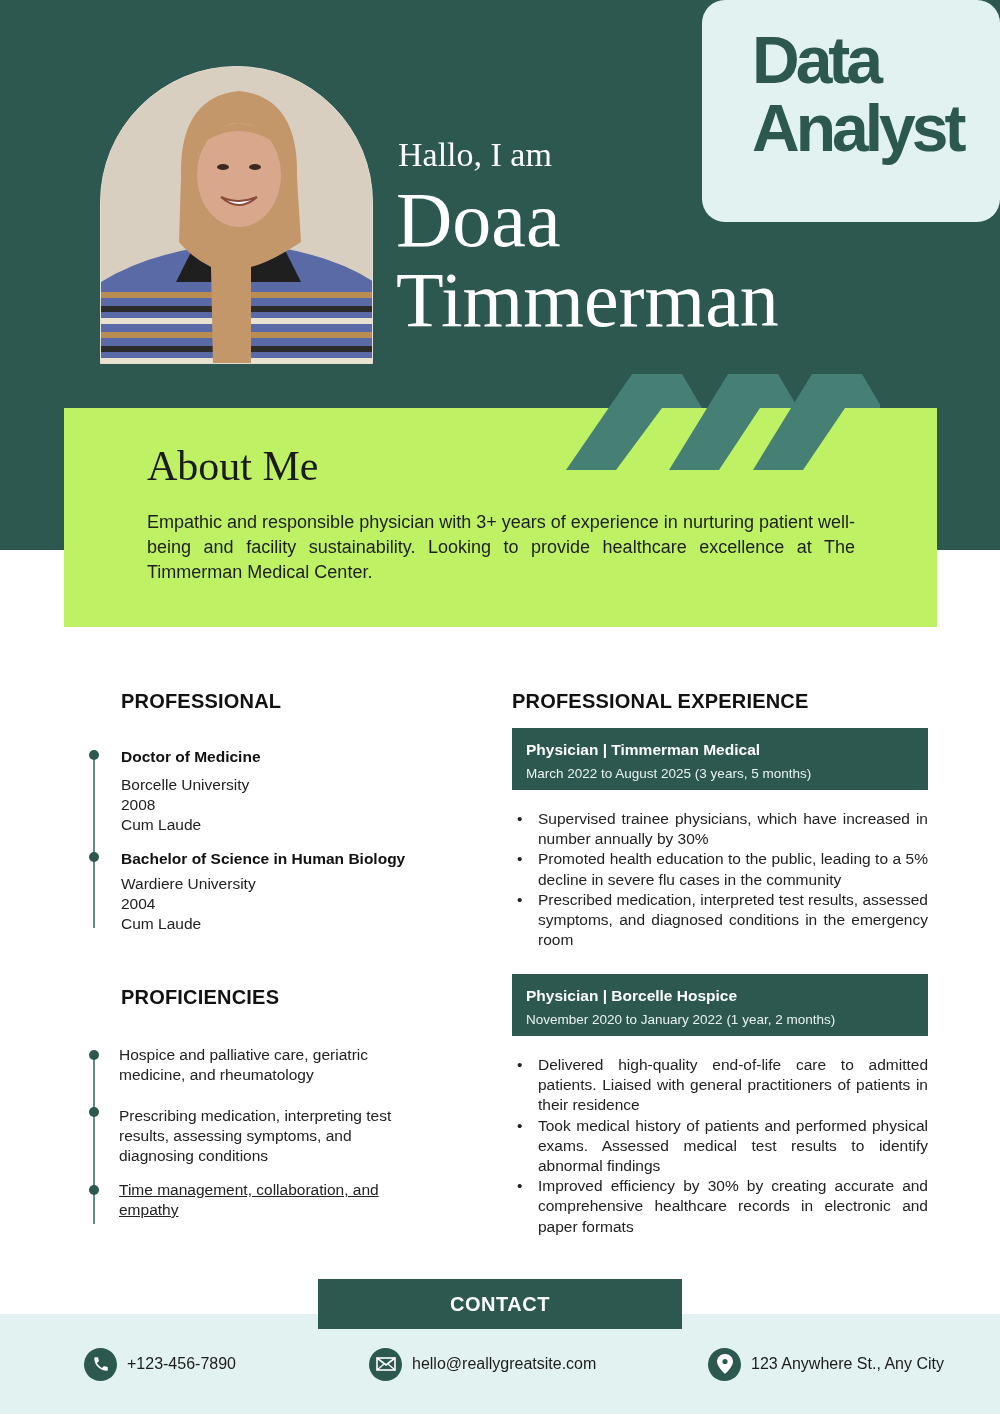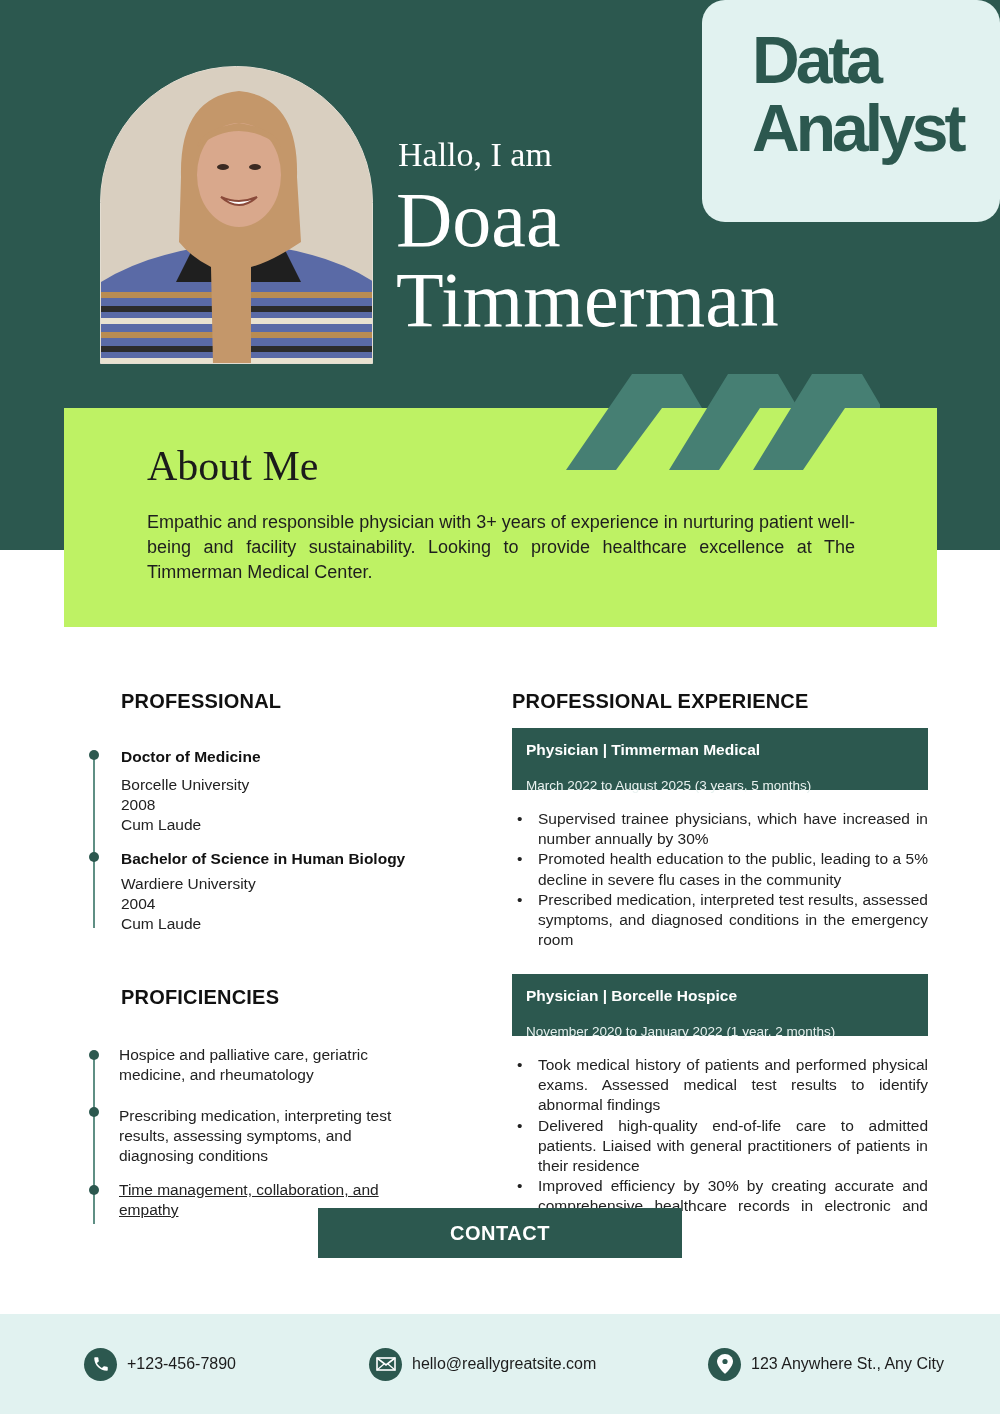--- a/index.html
+++ b/index.html
@@ -28,28 +28,28 @@
   .timeline { position: absolute; width: 2px; background: #5f8f84; }
   .dot { position: absolute; width: 10px; height: 10px; border-radius: 50%; background: #2c584f; }
 
   .edu-item { position: absolute; left: 121px; font-size: 15.5px; line-height: 20px; color: #222; }
   .edu-item .degree { font-weight: 700; color: #111; margin-bottom: 8px; }
 
   .prof-item { position: absolute; left: 119px; width: 300px; font-size: 15.5px; line-height: 20px; color: #222; }
 
   .job-header { position: absolute; left: 512px; width: 416px; height: 62px; background: #2c584f; color: #fff; padding: 12px 14px; }
   .job-title { font-weight: 700; font-size: 15.5px; line-height: 20px; }
-  .job-dates { font-size: 13.5px; line-height: 20px; margin-top: 16px; color: #e9f2f0; }
+  .job-dates { font-size: 13.5px; line-height: 20px; margin-top: 4px; color: #e9f2f0; }
 
   .job-bullets { position: absolute; left: 512px; width: 416px; list-style: none; font-size: 15.5px; line-height: 20.2px; color: #222; }
   .job-bullets li { position: relative; padding-left: 26px; text-align: justify; }
   .job-bullets li::before { content: "\2022"; position: absolute; left: 5px; top: 0; }
 
   .contact-band { position: absolute; left: 0; top: 1314px; width: 1000px; height: 100px; background: #e1f2f0; }
-  .contact-tab { position: absolute; left: 318px; top: 1208px; width: 364px; height: 50px; background: #2c584f; color: #fff; font-weight: 700; font-size: 20px; text-align: center; line-height: 50px; letter-spacing: 0.5px; }
+  .contact-tab { position: absolute; left: 318px; top: 1279px; width: 364px; height: 50px; background: #2c584f; color: #fff; font-weight: 700; font-size: 20px; text-align: center; line-height: 50px; letter-spacing: 0.5px; }
   .contact-item { position: absolute; top: 1347px; height: 34px; display: flex; align-items: center; font-size: 16px; color: #1c1c1c; }
   .contact-icon { width: 33px; height: 33px; border-radius: 50%; background: #2c584f; display: flex; align-items: center; justify-content: center; margin-right: 10px; }
 </style>
 </head>
 <body>
 
 <div class="header-bg"></div>
 
 <div class="title-box">
   <div class="title-text">
@@ -144,22 +144,22 @@
   <li>Supervised trainee physicians, which have increased in number annually by 30%</li>
   <li>Promoted health education to the public, leading to a 5% decline in severe flu cases in the community</li>
   <li>Prescribed medication, interpreted test results, assessed symptoms, and diagnosed conditions in the emergency room</li>
 </ul>
 
 <div class="job-header" style="top:974px;">
   <div class="job-title">Physician | Borcelle Hospice</div>
   <div class="job-dates">November 2020 to January 2022 (1 year, 2 months)</div>
 </div>
 <ul class="job-bullets" style="top:1055px;">
+  <li>Delivered high-quality end-of-life care to admitted patients. Liaised with general practitioners of patients in their residence</li>
   <li>Took medical history of patients and performed physical exams. Assessed medical test results to identify abnormal findings</li>
-  <li>Delivered high-quality end-of-life care to admitted patients. Liaised with general practitioners of patients in their residence</li>
   <li>Improved efficiency by 30% by creating accurate and comprehensive healthcare records in electronic and paper formats</li>
 </ul>
 
 <div class="contact-band"></div>
 <div class="contact-tab">CONTACT</div>
 
 <div class="contact-item" style="left:84px;">
   <span class="contact-icon">
     <svg width="18" height="18" viewBox="0 0 24 24">
         <path d="M6.6 10.8c1.4 2.8 3.8 5.1 6.6 6.6l2.2-2.2c.3-.3.7-.4 1-.2 1.1.4 2.3.6 3.6.6.6 0 1 .4 1 1V20c0 .6-.4 1-1 1C10.6 21 3 13.4 3 4c0-.6.4-1 1-1h3.5c.6 0 1 .4 1 1 0 1.3.2 2.5.6 3.6.1.3 0 .7-.2 1L6.6 10.8z" fill="#ffffff"></path>

